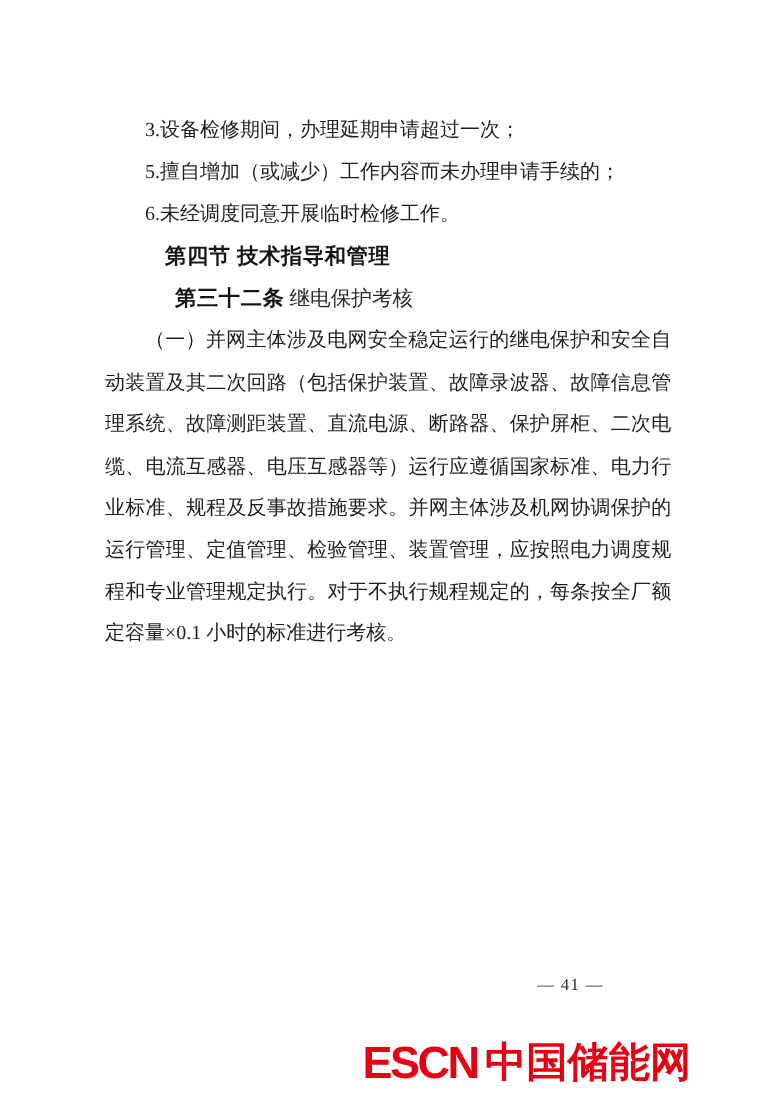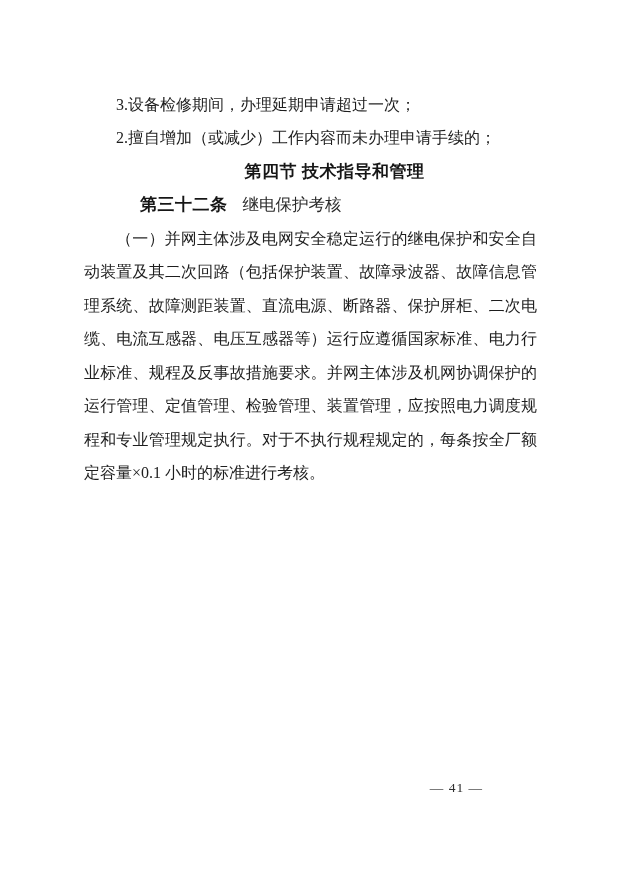--- a/index.html
+++ b/index.html
@@ -28,41 +28,41 @@
   }
   .content p {
     margin: 0;
     padding: 0;
     text-indent: 2em;
   }
   .section-heading {
     margin: 0;
     padding: 0 0 0 48px;
     text-indent: 0;
-    text-align: center;
+    text-align: left;
     font-size: 17px;
     font-weight: bold;
     line-height: 33.45px;
     font-family: "Liberation Sans", "DejaVu Sans", sans-serif;
     letter-spacing: 0.5px;
     color: #161616;
   }
   .article-line {
     text-indent: 2em;
   }
   .article-num {
     font-weight: bold;
     font-family: "Liberation Sans", "DejaVu Sans", sans-serif;
     font-size: 17px;
     letter-spacing: 0.5px;
     color: #161616;
     margin-left: 24px;
   }
   .article-title {
-    margin-left: 15px;
+    margin-left: 4px;
     font-size: 16.5px;
     color: #2a2a2a;
   }
   .page-number {
     position: absolute;
     top: 779px;
     right: 77px;
     font-size: 13.5px;
     line-height: 18px;
     color: #2e2e2e;
@@ -93,25 +93,27 @@
     vertical-align: bottom;
   }
 </style>
 </head>
 <body>
 
 <div class="page">
 
   <div class="content">
     <p>3.设备检修期间，办理延期申请超过一次；</p>
-    <p>2.擅自增加（或减少）工作内容而未办理申请手续的；</p>
+    <p>5.擅自增加（或减少）工作内容而未办理申请手续的；</p>
+    <p>6.未经调度同意开展临时检修工作。</p>
 
     <h2 class="section-heading">第四节 技术指导和管理</h2>
 
     <p class="article-line"><span class="article-num">第三十二条</span><span class="article-title">继电保护考核</span></p>
 
     <p>（一）并网主体涉及电网安全稳定运行的继电保护和安全自动装置及其二次回路（包括保护装置、故障录波器、故障信息管理系统、故障测距装置、直流电源、断路器、保护屏柜、二次电缆、电流互感器、电压互感器等）运行应遵循国家标准、电力行业标准、规程及反事故措施要求。并网主体涉及机网协调保护的运行管理、定值管理、检验管理、装置管理，应按照电力调度规程和专业管理规定执行。对于不执行规程规定的，每条按全厂额定容量×0.1 小时的标准进行考核。</p>
   </div>
 
   <div class="page-number">— 41 —</div>
 
+  <div class="footer-logo" style="color: rgb(230, 0, 18);"><span class="logo-en">ESCN</span><span class="logo-cn">中国储能网</span></div>
 
 </div>
 
 </body></html>

